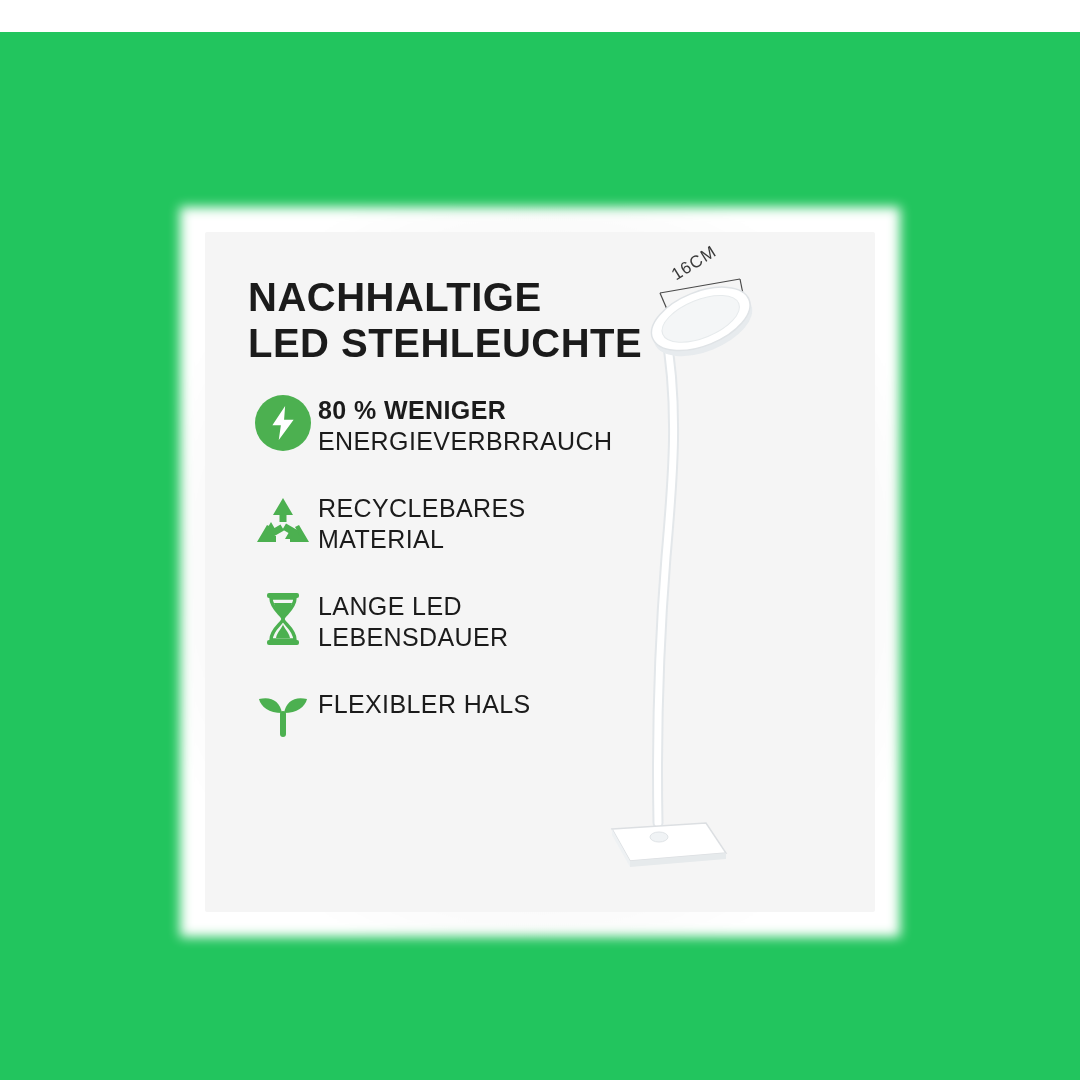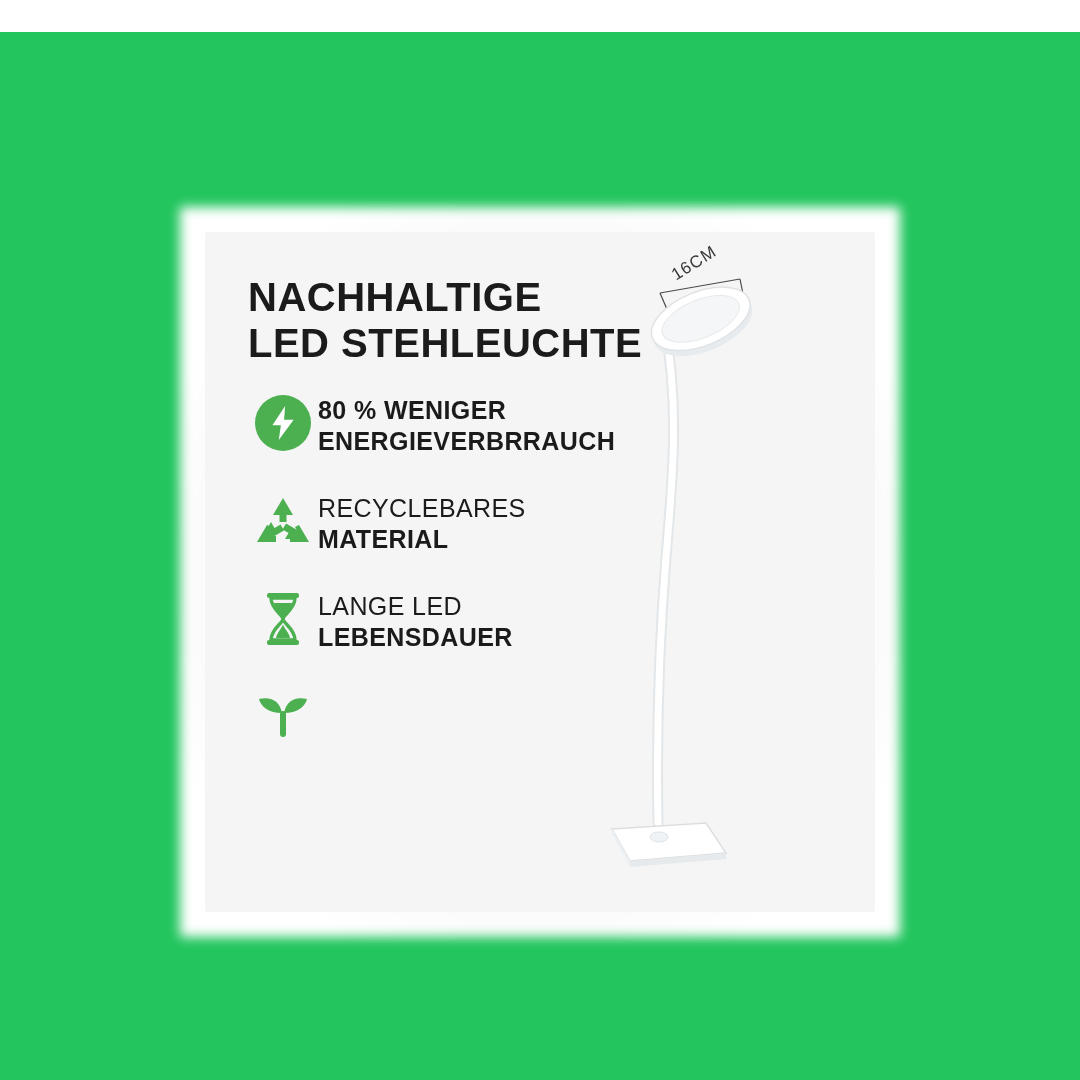--- a/index.html
+++ b/index.html
@@ -80,21 +80,21 @@
     font-size: 25px;
     line-height: 31px;
     letter-spacing: 0.4px;
     color: #1b1b1b;
     text-transform: uppercase;
     padding-top: 3px;
   }
   .feature .txt b {
     font-weight: 700;
   }
-  .feature .txt .ln2 { display: block; font-weight: 700; }
+  .feature .txt .ln2 { display: block; font-weight: 400; }
 
   
   .badge-circle {
     width: 56px;
     height: 56px;
     border-radius: 50%;
     background: #4cb050;
     display: flex;
     align-items: center;
     justify-content: center;
@@ -187,20 +187,21 @@
       <div class="ico">
         <svg width="56" height="52" viewBox="0 0 56 52" aria-hidden="true">
           <g fill="#4cb050">
             <path d="M27 22 C14 22 6 16 4 8 C16 5 25 10 27 22 Z"></path>
             <path d="M29 22 C42 22 50 16 52 8 C40 5 31 10 29 22 Z"></path>
             <rect x="25" y="20" width="6" height="26" rx="3"></rect>
           </g>
         </svg>
       </div>
       <div class="txt">
+        <span class="ln2">FLEXIBLER HALS</span>
       </div>
     </div>
 
   </div>
 
   <svg class="lamp" viewBox="0 0 300 640" aria-hidden="true">
 
     <g stroke="#4a4a4a" stroke-width="1.2" fill="none">
       <line x1="100" y1="36" x2="180" y2="22"></line>
       <line x1="100" y1="36" x2="112" y2="64"></line>

